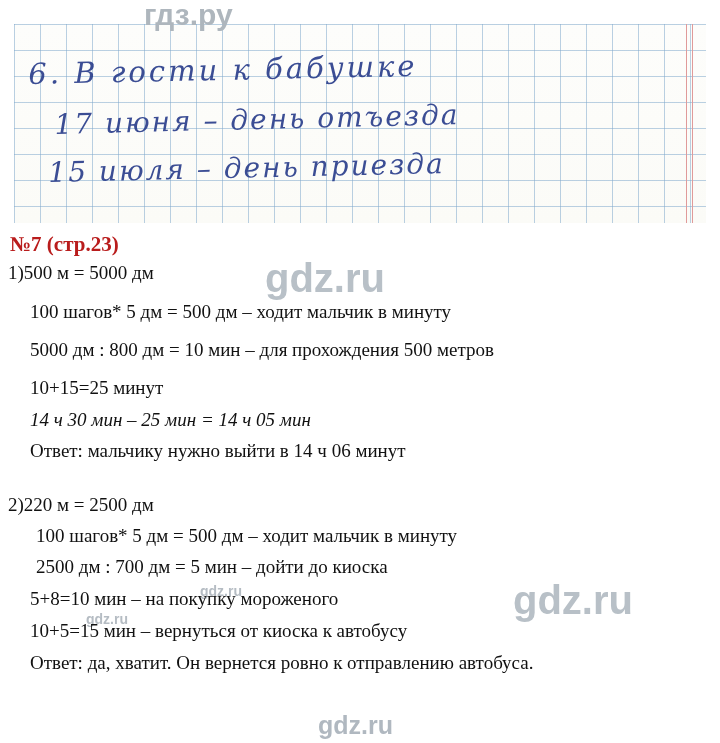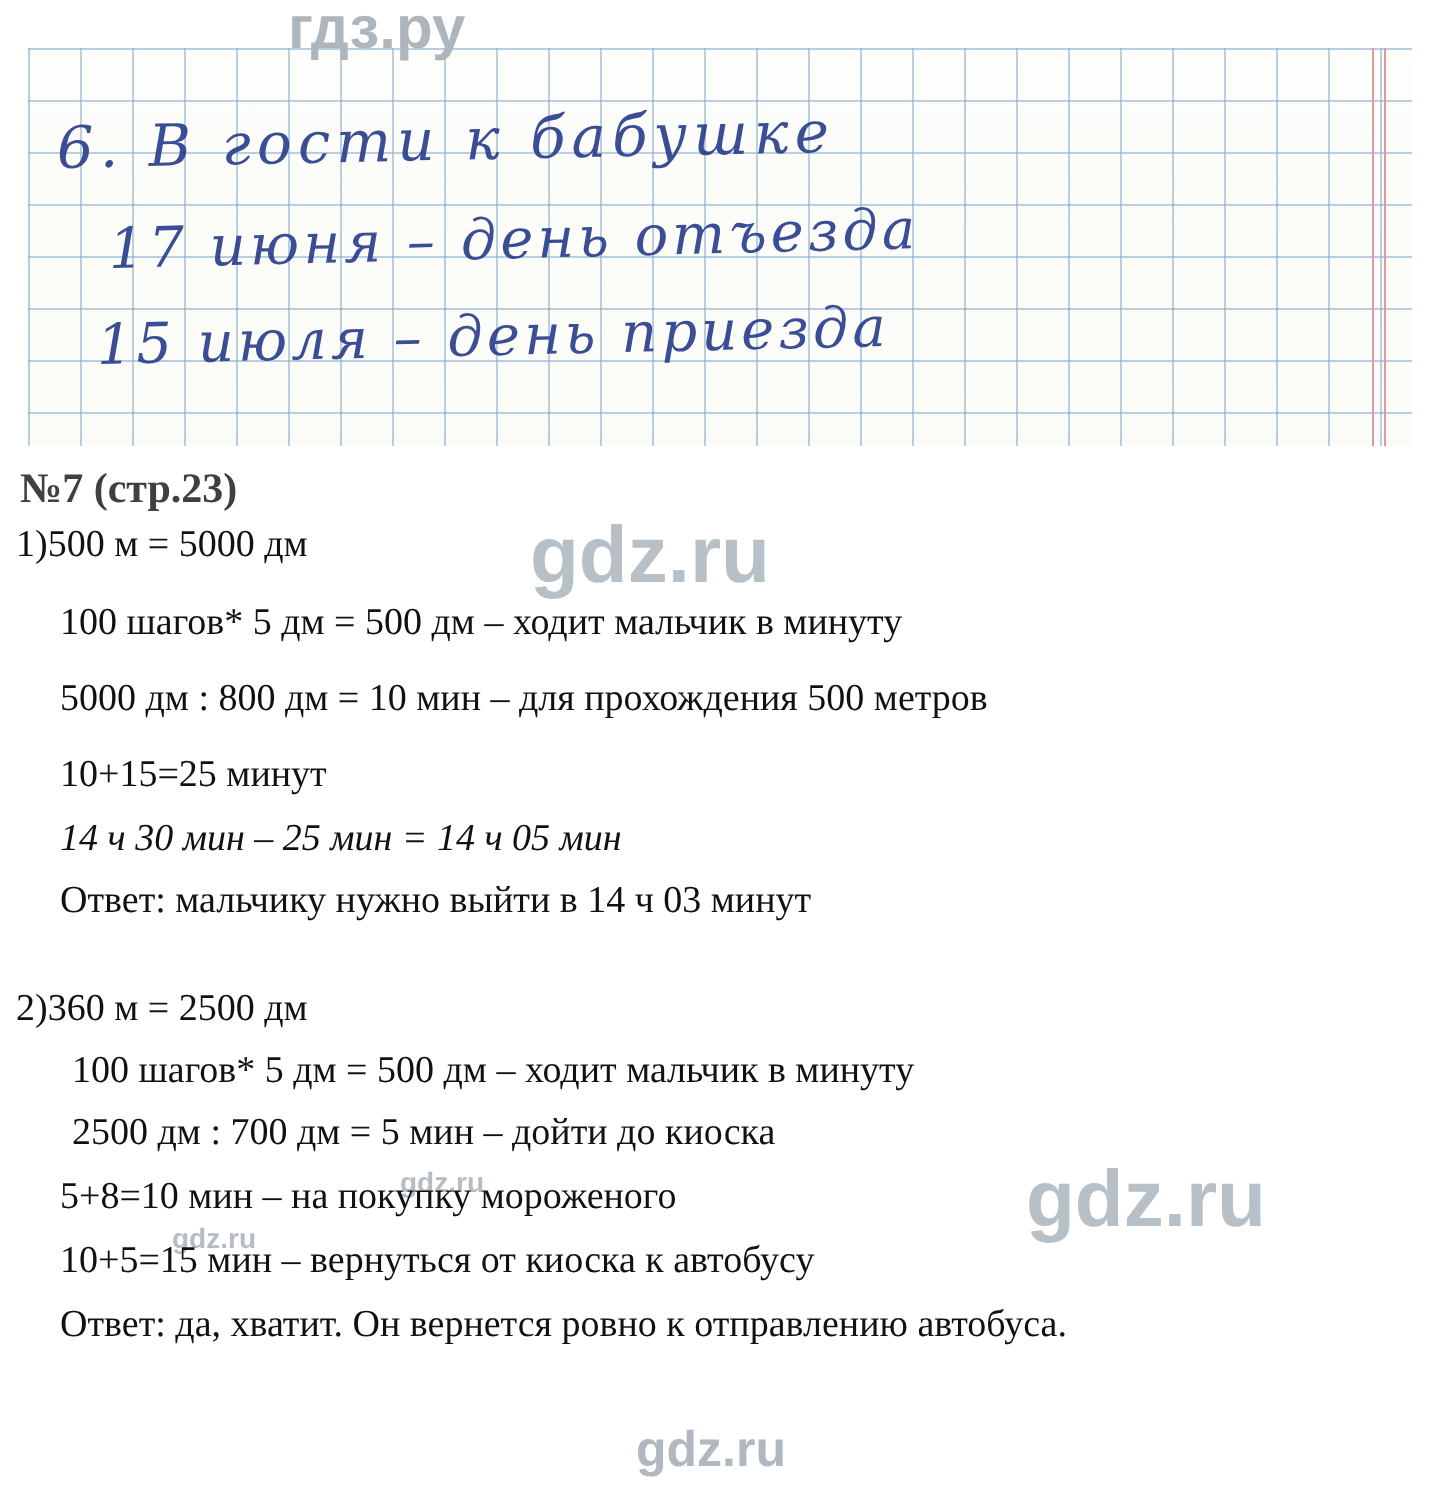--- a/index.html
+++ b/index.html
@@ -124,21 +124,21 @@
     transform: rotate(-1.3deg);
   }
 
   
   .heading {
     position: absolute;
     left: 10px;
     top: 232px;
     font-size: 21px;
     font-weight: bold;
-    color: #404040;
+    color: #b91c1c;
   }
   .line {
     position: absolute;
     font-size: 19px;
     color: #111;
     white-space: nowrap;
   }
   .indent1 { left: 8px; font-family: Liberation Serif, serif; }
   .indent2 { left: 30px; }
   .indent3 { left: 36px; }
@@ -161,20 +161,20 @@
 <div class="wm wm-small2">gdz.ru</div>
 <div class="wm wm-bottom">gdz.ru</div>
 
 <div class="heading">№7 (стр.23)</div>
 
 <div class="line indent1" style="top:262px;">1)500 м = 5000 дм</div>
 <div class="line indent2" style="top:301px;">100 шагов* 5 дм = 500 дм – ходит мальчик в минуту</div>
 <div class="line indent2" style="top:339px;">5000 дм : 800 дм = 10 мин – для прохождения 500 метров</div>
 <div class="line indent2" style="top:377px;">10+15=25 минут</div>
 <div class="line indent2" style="top:409px;font-style:italic;">14 ч 30 мин – 25 мин = 14 ч 05 мин</div>
-<div class="line indent2" style="top:440px;">Ответ: мальчику нужно выйти в 14 ч 03 минут</div>
+<div class="line indent2" style="top:440px;">Ответ: мальчику нужно выйти в 14 ч 06 минут</div>
 
-<div class="line indent1" style="top:494px;">2)360 м = 2500 дм</div>
+<div class="line indent1" style="top:494px;">2)220 м = 2500 дм</div>
 <div class="line indent3" style="top:525px;">100 шагов* 5 дм = 500 дм – ходит мальчик в минуту</div>
 <div class="line indent3" style="top:556px;">2500 дм : 700 дм = 5 мин – дойти до киоска</div>
 <div class="line indent2" style="top:588px;">5+8=10 мин – на покупку мороженого</div>
 <div class="line indent2" style="top:620px;">10+5=15 мин – вернуться от киоска к автобусу</div>
 <div class="line indent2" style="top:652px;text-align:right;">Ответ: да, хватит. Он вернется ровно к отправлению автобуса.</div>
 
 </body></html>

